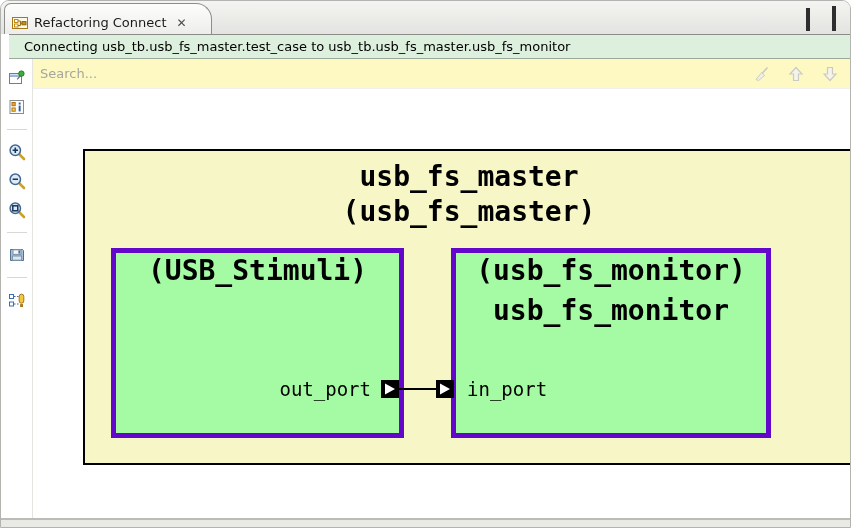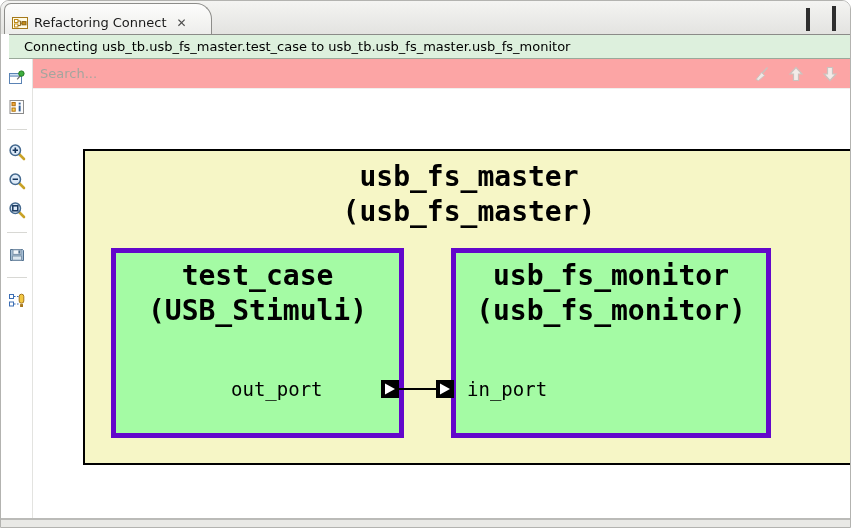--- a/index.html
+++ b/index.html
@@ -38,21 +38,21 @@
   
   .sidebar{
     position:absolute; left:0; top:58px; width:31px; height:461px; background:#fff;
     display:flex; flex-direction:column; align-items:center; padding-top:9px; gap:9px;
   }
   .sidebar-divider{ position:absolute; left:31px; top:58px; width:1px; height:461px; background:#e3e3e0; }
   .tool-btn{ width:20px; height:20px; display:flex; align-items:center; justify-content:center; cursor:pointer;}
   .tb-sep{ width:20px; height:1px; background:#d8d8d4; margin:3px 0; }
   .searchrow{
     position:absolute; left:32px; top:58px; width:819px; height:30px;
-    display:flex; align-items:center; background:#fca5a5; border-bottom:1px solid #f0f0ee;
+    display:flex; align-items:center; background:#fef9c3; border-bottom:1px solid #f0f0ee;
   }
   .search-input{
     flex:1; height:26px; border:none; outline:none; font-size:13px;
     font-family:"DejaVu Sans","Liberation Sans",sans-serif; color:#333; padding-left:7px; background:transparent;
   }
   .search-input::placeholder{ color:#a5a59e; }
   .search-icons{ display:flex; gap:14px; margin-right:12px; }
   .search-icons .tool-btn{ opacity:.9; }
   
   .canvas{ position:absolute; left:32px; top:89px; width:819px; height:430px; background:#fff; }
@@ -63,21 +63,21 @@
   }
   .outer-title{ text-align:center; margin-top:8px; font-weight:bold; font-size:28px; line-height:35px; color:#000;}
   .block{
     position:absolute; width:293px; height:190px; top:247px;
     background:var(--block-fill,#a4fba4); border:5px solid var(--block-border,#6307cb);
   }
   .block-left{ left:110px; }
   .block-right{ left:450px; width:320px; }
   .block-title{ text-align:center; margin-top:5px; font-weight:bold; font-size:28px; line-height:35px; color:#000;}
   .port-label{ position:absolute; top:377px; font-size:19px; line-height:22px; color:#000; }
-  .port-label-out{ left:230px; width:140px; }
+  .port-label-out{ left:230px; width:140px; text-align:right; }
   .port-label-in{ left:466px;text-align:center; }
   .port-glyph{ position:absolute; top:379px; width:18px; height:18px; cursor:pointer; }
   .port-out{ left:380px; }
   .port-in{ left:435px; }
   .wire{ position:absolute; left:398px; top:387px; width:37px; height:2px; background:#000; }
   
   .bottom-frame{
     position:absolute; left:0; bottom:0; width:851px; height:9px;
     background:#e9e9e6; border-top:2px solid #bbbbb8;
   }
@@ -196,27 +196,26 @@
   </div>
 
   <div class="canvas"></div>
 
   <div class="outer-box">
     <div class="outer-title mono">usb_fs_master</div>
     <div class="outer-title mono" style="margin-top:0;">(usb_fs_master)</div>
   </div>
 
   <div class="block block-left">
-    <div class="block-title mono">test_case</div>
     <div class="block-title mono" style="margin-top:0;">(USB_Stimuli)</div>
   </div>
 
   <div class="block block-right">
+    <div class="block-title mono" style="margin-top:0;">(usb_fs_monitor)</div>
     <div class="block-title mono">usb_fs_monitor</div>
-    <div class="block-title mono" style="margin-top:0;">(usb_fs_monitor)</div>
   </div>
 
   <div class="port-label port-label-out mono">out_port</div>
   <div class="port-label port-label-in mono">in_port</div>
 
   <span class="port-glyph port-out">
     <svg width="18" height="18" viewBox="0 0 18 18">
       <rect x="0" y="0" width="18" height="18" fill="#000"></rect>
       <polygon points="4,3.5 14,9 4,14.5" fill="#fff"></polygon>
     </svg>

